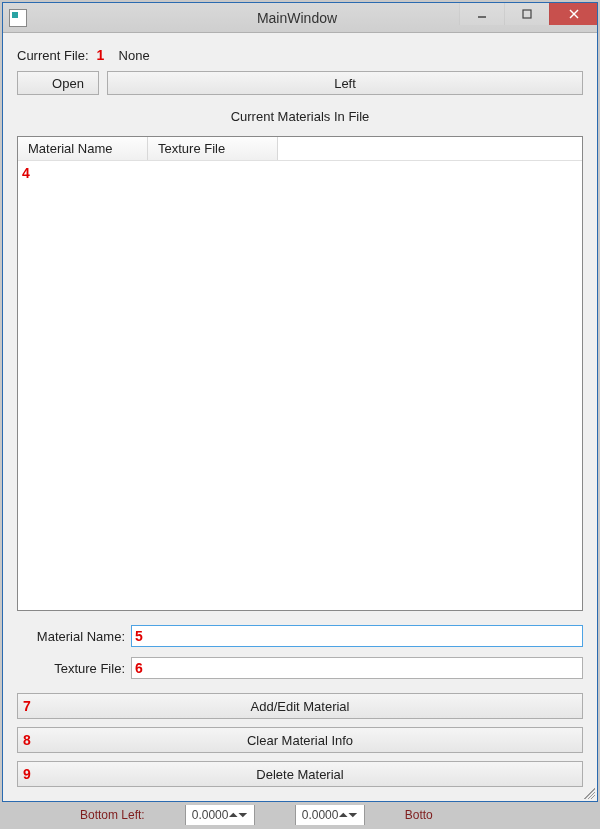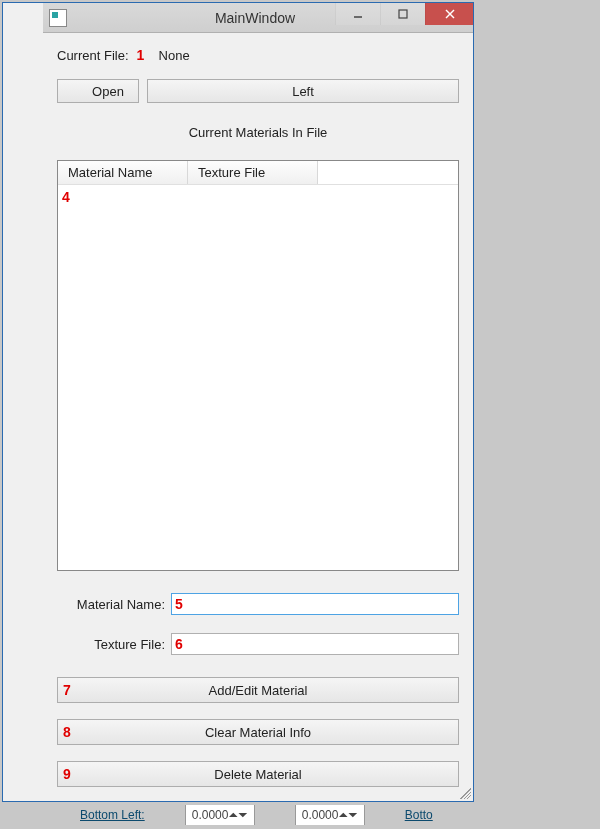--- a/index.html
+++ b/index.html
@@ -13,27 +13,26 @@
       background: #c8c8c8;
       width: 600px;
       height: 829px;
       overflow: hidden;
       position: relative;
     }
     .window {
       position: absolute;
       top: 2px;
       left: 2px;
-      width: 472px;
+      width: 596px;
       height: 800px;
       background: #f0f0f0;
       border: 1px solid #2a6ab0;
       display: flex;
       flex-direction: column;
-      padding-left: 40px;
     }
     .titlebar {
       height: 30px;
       background: linear-gradient(#d9d9d9, #cfcfcf);
       border-bottom: 1px solid #b0b0b0;
       display: flex;
       align-items: center;
       position: relative;
     }
     .titlebar .app-icon {
@@ -83,21 +82,21 @@
       background: #c8504d;
       color: #fff;
       width: 48px;
     }
     .win-btn svg { width: 12px; height: 12px; }
     .client {
       flex: 1;
       padding: 14px;
       display: flex;
       flex-direction: column;
-      gap: 16px;
+      gap: 8px;
       position: relative;
     }
     .row {
       display: flex;
       align-items: center;
       gap: 8px;
     }
     .label {
       color: #222;
     }
@@ -263,21 +262,21 @@
       height: 20px;
       color: #444;
       font-size: 12px;
       display: flex;
       align-items: center;
       padding: 0 80px;
       gap: 40px;
       overflow: hidden;
       white-space: nowrap;
     }
-    .bg-fragment .f-label { color: #0c4a6e; text-decoration: underline; }
+    .bg-fragment .f-label { color: #7f1d1d; }
     .bg-fragment .f-spin {
       border: 1px solid #999;
       background: #fff;
       padding: 15px 6px;
       min-width: 70px;
       display: inline-flex;
       justify-content: space-between;
       align-items: center;
     }
   </style>

